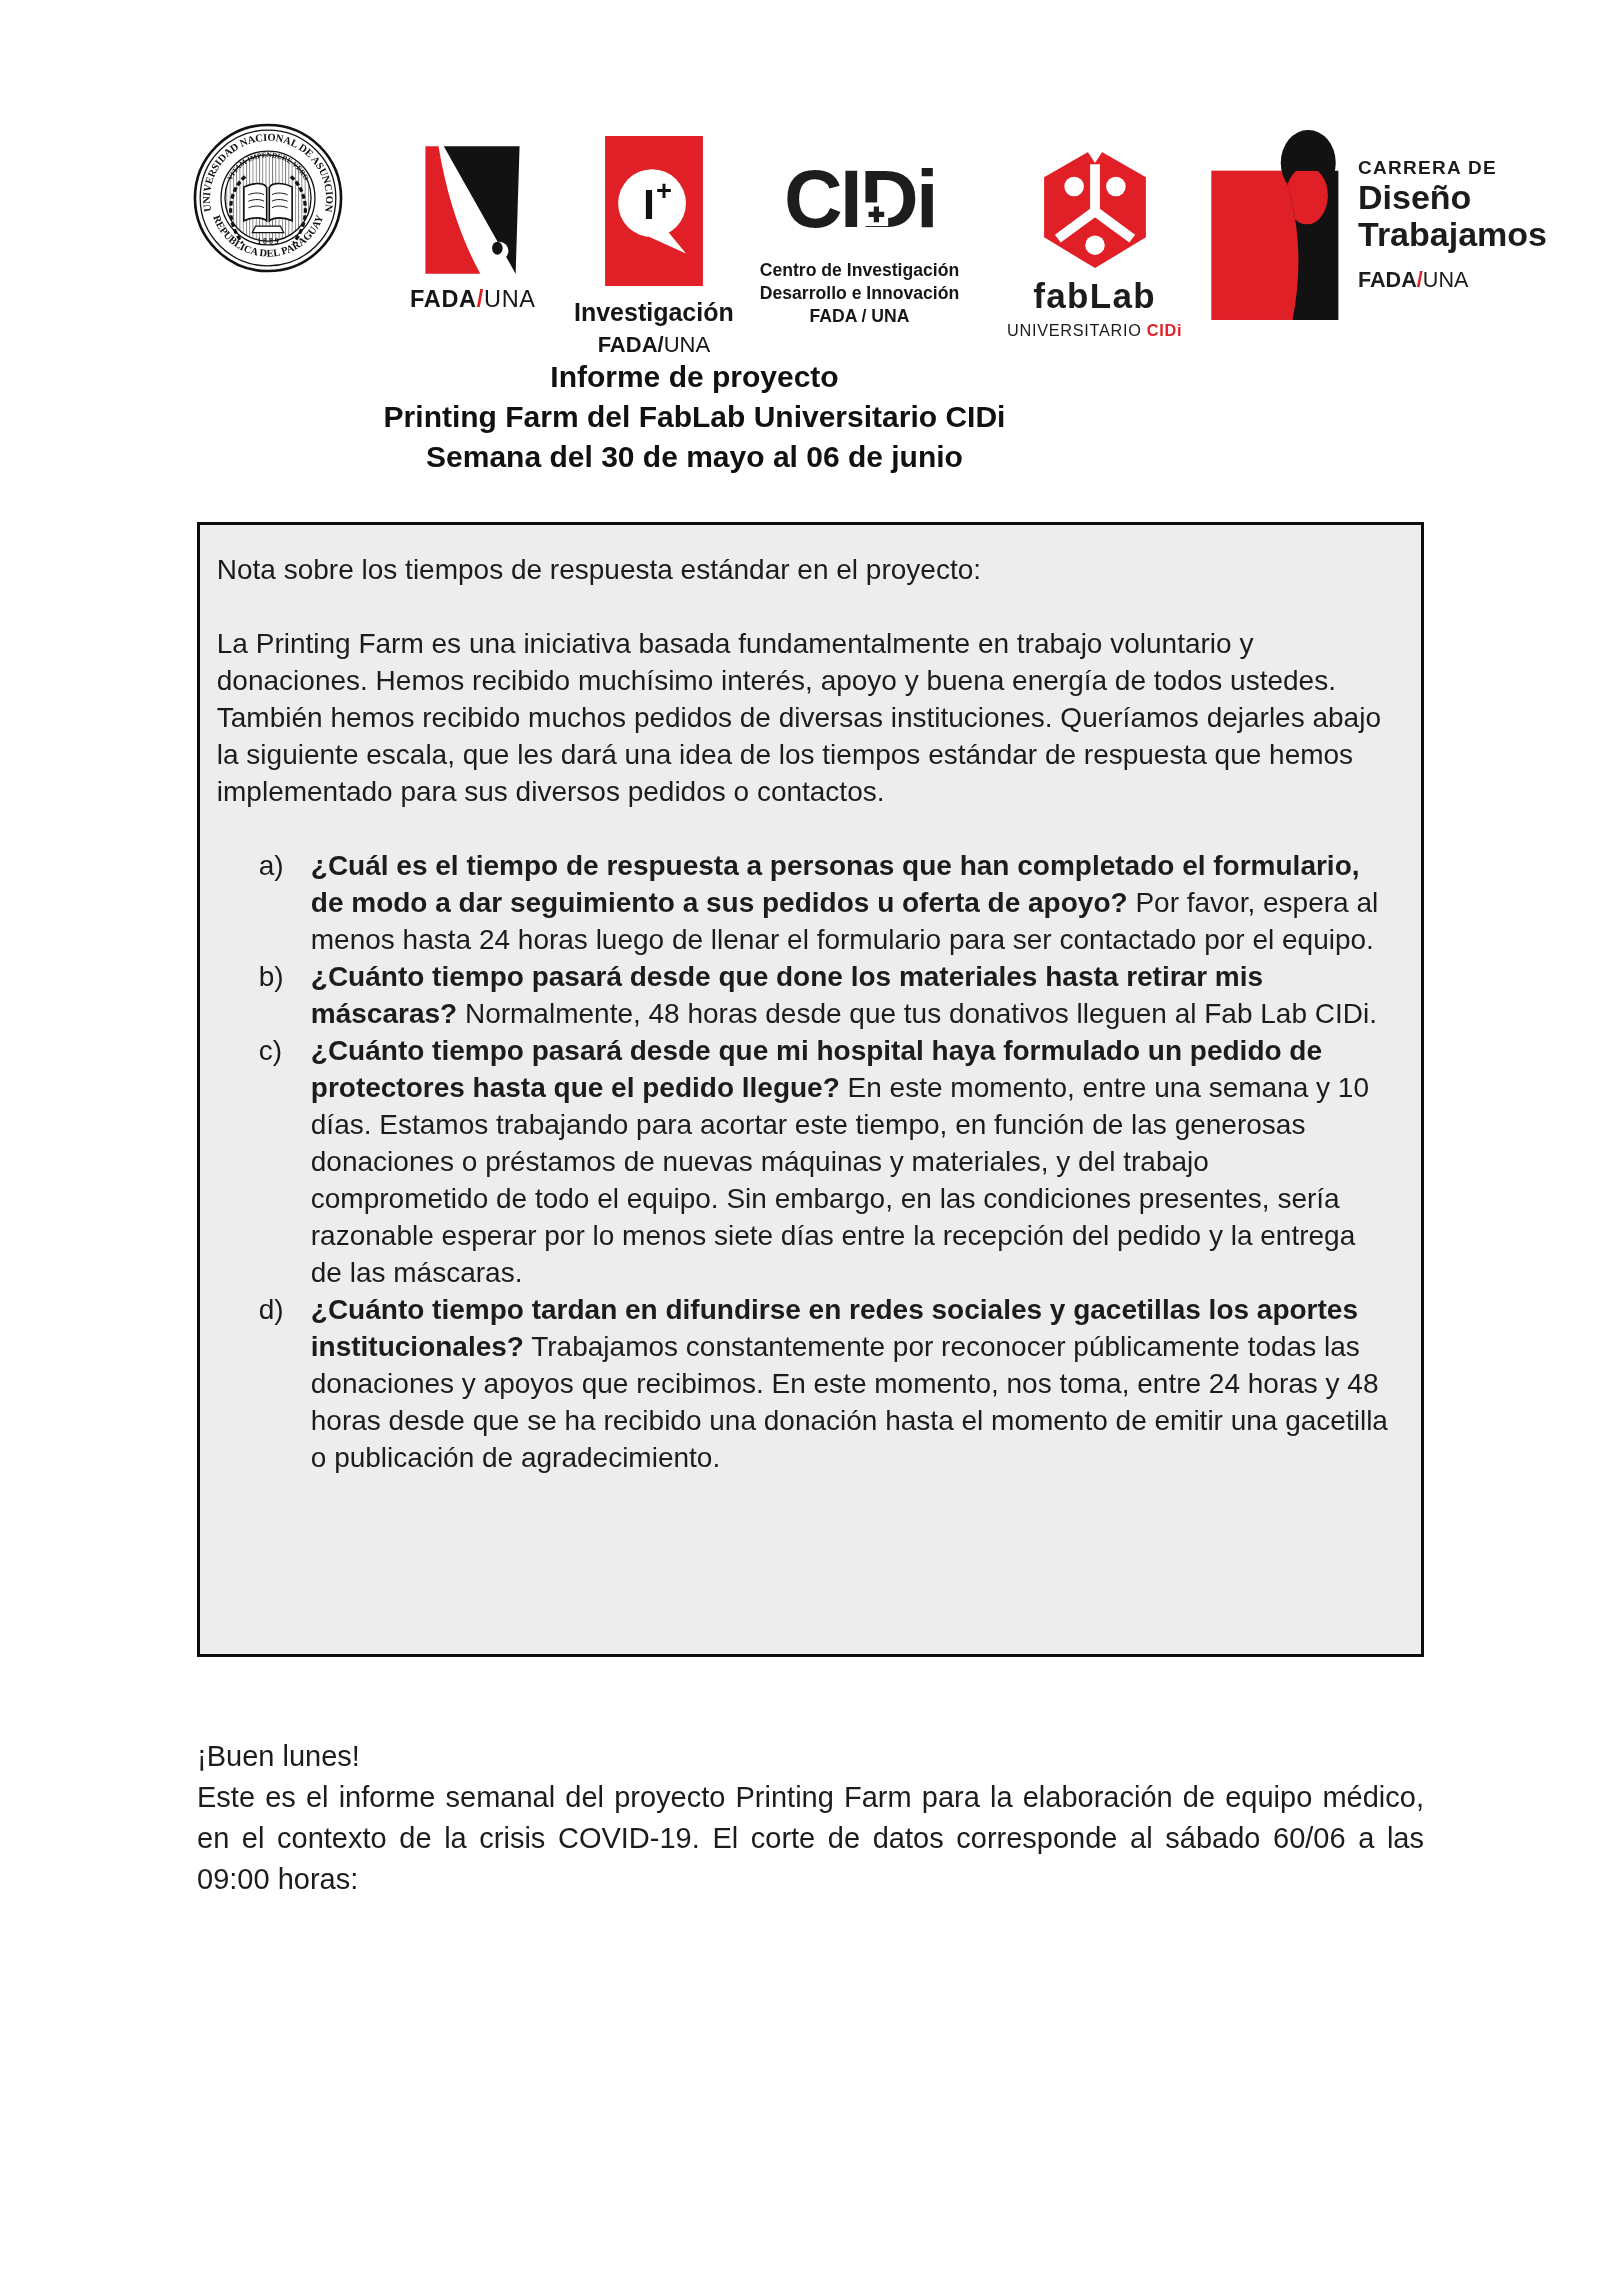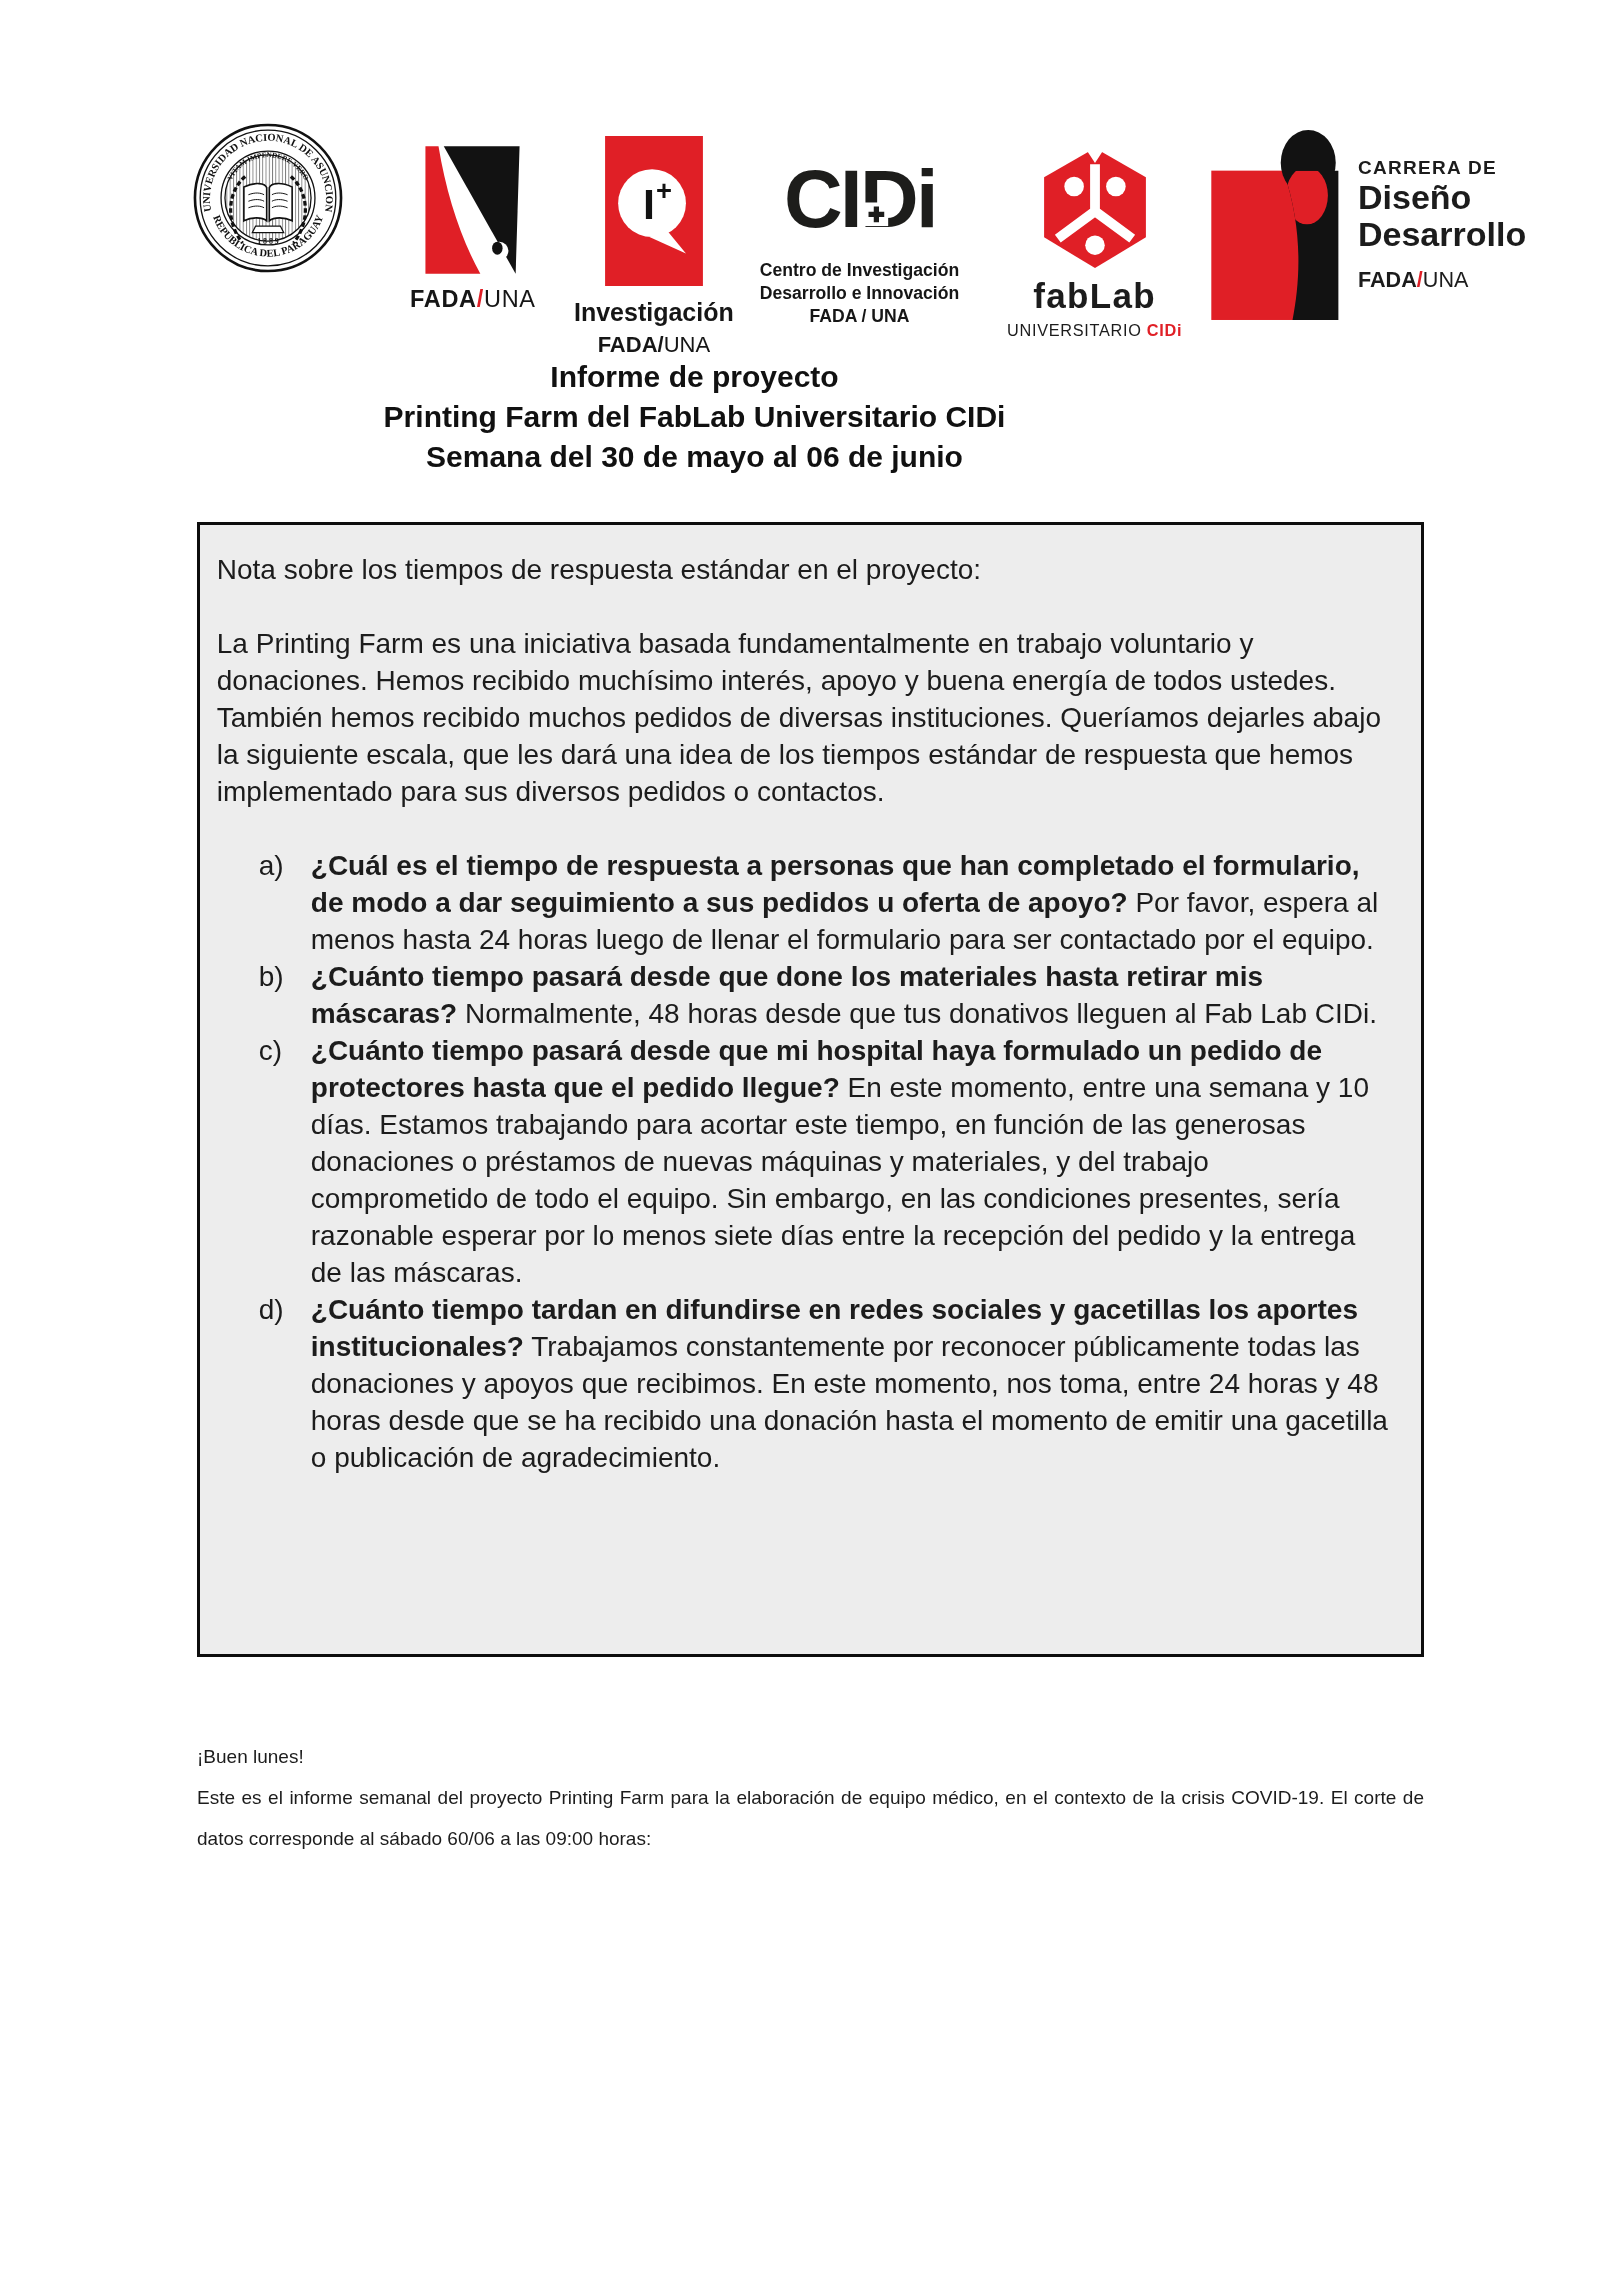--- a/index.html
+++ b/index.html
@@ -69,21 +69,21 @@
   .note-box p { margin:0 0 37px 5px; }
   .nb-salutation { font-weight:bold; }
   .qa-list { list-style:none; margin:0; padding:0 0 0 99px; }
   .qa-list li { position:relative; margin:0; }
   .qa-marker { position:absolute; left:-52px; top:0; font-weight:normal; }
   .q { font-weight:bold; }
 
   
   .closing {
     position:absolute; top:1736px; left:197px; width:1227px;
-    font-size:19px; line-height:41px;
+    font-size:29px; line-height:41px;
   }
   .closing p { margin:0; }
   .closing-para { text-align:justify; }
 </style>
 </head>
 <body>
 
 <div class="page">
 
   <header class="logo-row">
@@ -183,21 +183,21 @@
             </clipPath>
         </defs>
         <rect x="2" y="62" width="146" height="228" fill="#e01f26"></rect>
         <path d="M112,62 C142,150 138,228 126,290 L196,290 L196,62 Z" fill="#121212"></path>
         <ellipse cx="150" cy="50" rx="42" ry="50" fill="#121212"></ellipse>
         <ellipse cx="148" cy="100" rx="32" ry="44" fill="#e01f26" clip-path="url(#diSlab)"></ellipse>
       </svg>
       <div class="di-text">
         <div class="di-kicker">CARRERA DE</div>
         <div class="di-big">Diseño</div>
-        <div class="di-big">Desarrollo</div>
+        <div class="di-big">Trabajamos</div>
         <div class="di-fada"><span>FADA</span><span class="slash">/</span><span class="light">UNA</span></div>
       </div>
     </figure>
 
   </header>
 
   <section class="title-block">
     <p class="title-line">Informe de proyecto</p>
     <p class="title-line">Printing Farm del FabLab Universitario CIDi</p>
     <p class="title-line">Semana del 30 de mayo al 06 de junio</p>

